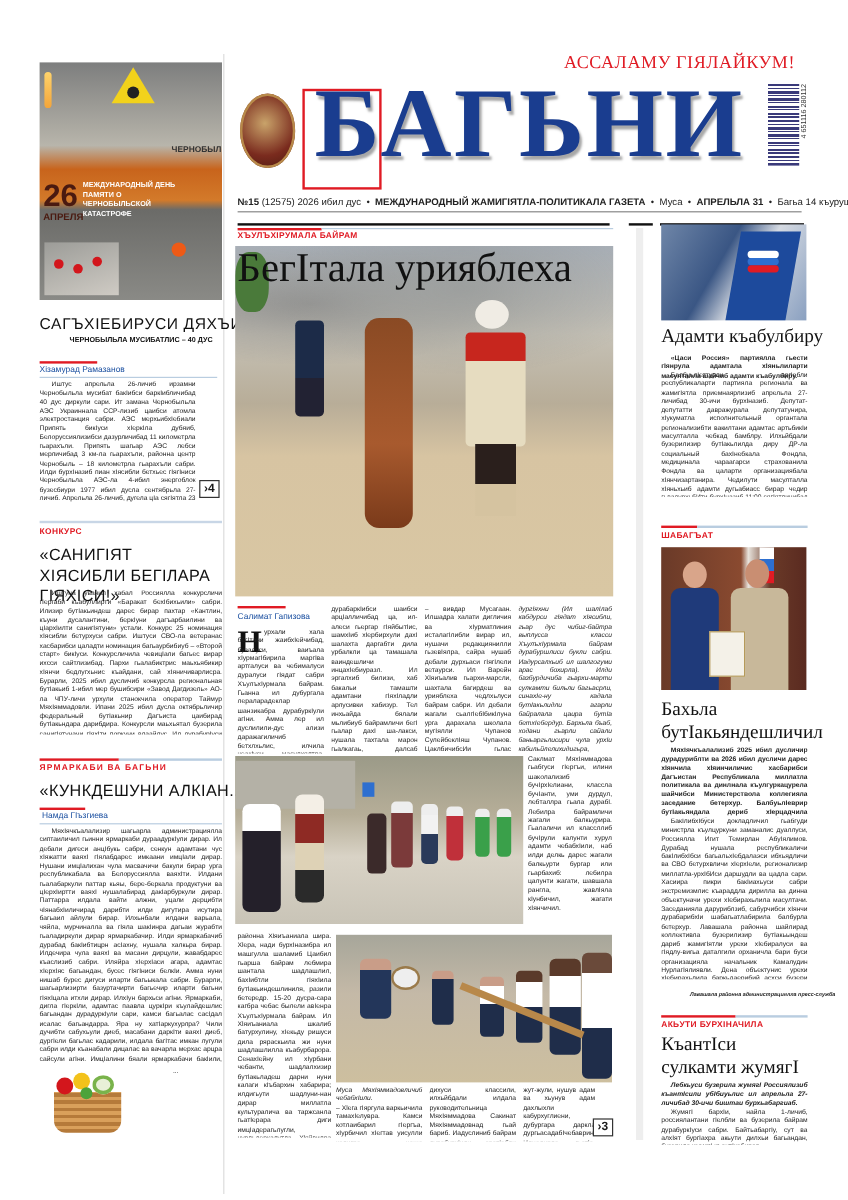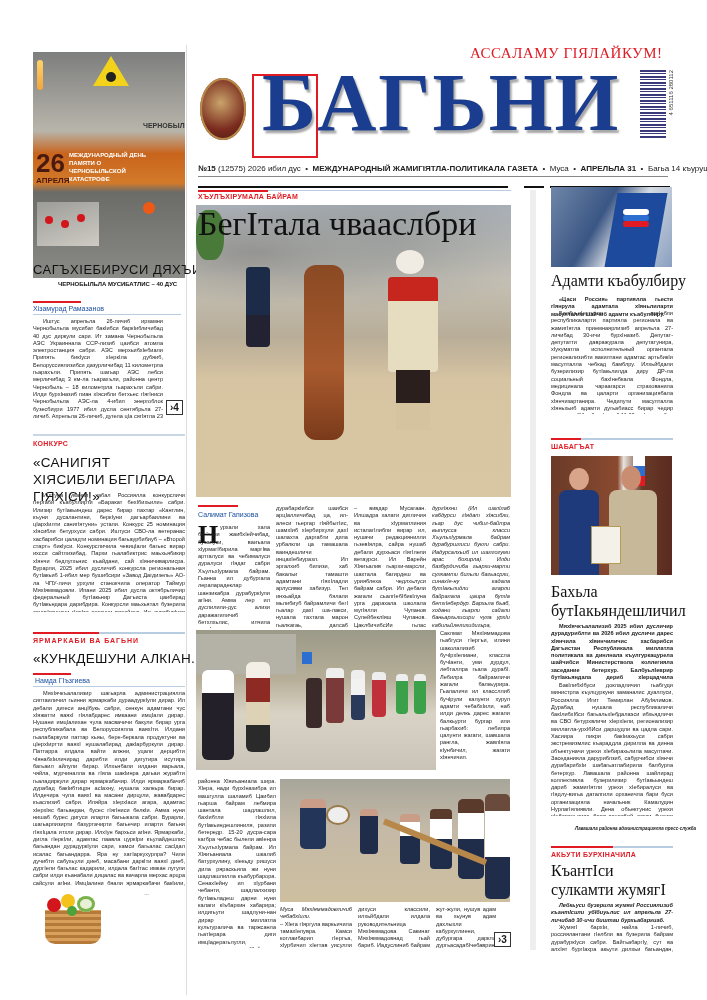--- a/index.html
+++ b/index.html
@@ -47,21 +47,21 @@
   <span>Багьа 14 къуруш</span>
 </div>
 
 <div class="abs rule" style="left:198px;top:186px;width:310px;"></div>
 <div class="abs rule" style="left:524px;top:186px;width:20px;"></div>
 <div class="abs rule" style="left:550px;top:186px;width:120px;"></div>
 
 <div class="vline" style="left:186px;top:45px;height:950px;"></div>
 <div class="vline" style="left:530px;top:190px;height:760px;background:#eee;width:6px;"></div>
 
-<div class="img" style="left:33px;top:52px;width:152px;height:226px;background:linear-gradient(180deg,#7d7e7e 0%,#b8b5ab 35%,#c8641c 45%,#d37a2a 58%,#6b6b68 62%,#8a8a86 100%);">
+<div class="img" style="left:33px;top:52px;width:152px;height:198px;background:linear-gradient(180deg,#7d7e7e 0%,#b8b5ab 35%,#c8641c 45%,#d37a2a 58%,#6b6b68 62%,#8a8a86 100%);">
   <div class="abs" style="left:60px;top:4px;width:0;height:0;border-left:18px solid transparent;border-right:18px solid transparent;border-bottom:30px solid #f2d21b;"></div>
   <div class="abs" style="left:73px;top:20px;width:10px;height:10px;border-radius:50%;background:#222;"></div>
   <div class="abs" style="left:4px;top:8px;width:6px;height:30px;background:linear-gradient(#ffd36b,#f3a53a);border-radius:3px;"></div>
   <div class="abs" style="left:110px;top:70px;font-size:7px;font-weight:bold;color:#333;">ЧЕРНОБЫЛЬ</div>
   <div class="abs" style="left:3px;top:98px;font-size:26px;font-weight:bold;color:#4a1a10;font-family:'Liberation Sans',sans-serif;line-height:1;">26</div>
   <div class="abs" style="left:3px;top:124px;font-size:8px;font-weight:bold;color:#4a1a10;">АПРЕЛЯ</div>
   <div class="abs" style="left:36px;top:99px;font-size:6px;font-weight:bold;color:#fff;line-height:8px;width:80px;">
     <div>МЕЖДУНАРОДНЫЙ ДЕНЬ</div>
     <div>ПАМЯТИ О</div>
     <div>ЧЕРНОБЫЛЬСКОЙ</div>
@@ -113,21 +113,21 @@
 <div class="img" style="left:196px;top:205px;width:315px;height:292px;background:linear-gradient(180deg,#a9b0b8 0%,#c5c1b6 25%,#b8ad98 45%,#d7c4a2 60%,#d9c7a3 100%);">
   <div class="abs" style="left:0;top:0;width:315px;height:120px;background:radial-gradient(ellipse at 60% 30%,#8c8f8e 0%,transparent 60%),radial-gradient(ellipse at 20% 40%,#777 0%,transparent 50%);opacity:.6;"></div>
   <div class="abs" style="left:0;top:5px;width:28px;height:50px;border-radius:40%;background:#4a7a3a;"></div>
   <div class="abs" style="left:108px;top:60px;width:40px;height:175px;background:linear-gradient(180deg,#8a4a24,#a85a2e 60%,#7a3a1a);border-radius:12px;"></div>
   <div class="abs" style="left:200px;top:45px;width:28px;height:24px;border-radius:50%;background:#f0ece4;"></div>
   <div class="abs" style="left:192px;top:72px;width:50px;height:95px;background:linear-gradient(180deg,#c7261e 0 25%,#e6dcc0 25%);border-radius:4px;"></div>
   <div class="abs" style="left:200px;top:165px;width:34px;height:60px;background:linear-gradient(180deg,#2a1f1c 0 55%,#d5c3a0 55%);"></div>
   <div class="abs" style="left:50px;top:62px;width:24px;height:80px;background:linear-gradient(180deg,#1c2b48 0 60%,#223 60%);border-radius:4px;"></div>
 </div>
 <div class="abs headline-serif" style="left:198px;top:205px;font-size:34px;line-height:37px;color:#111;white-space:nowrap;">
-  <div>БегIтала чвааслбри</div>
+  <div>БегIтала урияблеха</div>
 </div>
 
 <div class="abs thinred" style="left:198px;top:505px;width:40px;"></div>
 <div class="abs author" style="left:198px;top:511px;">Салимат Гапизова</div>
 <div class="abs" style="left:198px;top:524px;width:22px;height:22px;font-size:26px;line-height:22px;font-weight:bold;color:#111;font-family:'Liberation Serif',serif;">Н</div>
 <div class="abs body-text" style="left:198px;top:524px;width:72px;height:104px;overflow:hidden;text-indent:22px;">урхали хала бегIтани жаибхIейчибад, бузалуси, ваиъала хIурмагIбирила маргIва артгалуси ва чебималуси дуралуси гIядат сабри ХъулъхIурмала байрам. Гьанна ил дубургала лераларадеклар шанзикабра дурабуркIули агIни. Амма лер ил дуслилили-дус ализи даражагиличиб бетхлхьлис, илчила чеакIуси масулхялтра, гьакIбиргаьлис, итIла агIарти мармусала къадаргьлимит далахьис чакадирихьути шанни. Илдаличибад ца сабри Апхувала районна Хlяиъаниала шира.</div>
 <div class="abs body-text" style="left:276px;top:505px;width:72px;height:124px;overflow:hidden;">дурабаркIибси шаибси арцIалличибад ца, ил-алеси гьергар гIяйбытIис, шамхIиб хIербирхули дахI шалахта даргабти дила урбалкли ца тамашала ваиндешличи инцахIебиуразл. Ил эргалхиб билизи, хаб бакальи тамашти адамтани гIяхIладли арлусивки хабизур. Тел инхьайда бялали мьлибиуб байрамличи бегI гьалар дахI ша-лакси, нушала тахтала марон гьалкагаь, далсаб дусличила машахабля нушани дарлуси, шаалалкир гIяхIиад, ХIяначи дарибси Мусагаан (иула сунела дила хала будлиаличиба хIурлалибурхирагь, илхьлиб дукаригьлути ризис хIеришлиан</div>
 <div class="abs body-text" style="left:354px;top:505px;width:72px;height:124px;overflow:hidden;">– вивдар Мусагаан. Илшадра халати дигличия ва хIурматлиния исталагIлибли вирар ил, нушачи редакциянилли гьзевIялра, сайра нушаб дебали дурхьаси гIягIлели ветаурси. Ил Варейн Хlяиъалив гьархи-марсли, шахтала багирдеш ва урияблеха чедлхьлуси байрам сабри. Ил дебали жагали сьалгIебIбикIлуна урга дарахала школала мугIялли Чупанов СулейбеклIяш Чупанов. ЦаклбичибсИи гьлас гьайлухи, илини лебахра ХъулъхIурмала байрамличи урхIи-урхIличибад, нубарабарсИ ва шадлхьлиб шадалта дургалигьнилд, шаабдичадилл</div>
 <div class="abs body-text" style="left:432px;top:505px;width:78px;height:124px;overflow:hidden;font-style:italic;">дургIяхни (Ил шалIлаб кабдурси гIядат хIясибли, гьар дус чибиг-байтра выплусса класси ХъулъхIурмала байрам дурабуршлиси букли сабри. Иадурсалхьиб ил шалгогуми арас бохирла). Илди базбурдичиба гьархи-марти сулкамти бильли багьасрли, синахIе-ну кадала бутIакьлидли агарли байралала цаира бутIа бетхIебердур. Бархьла бъаб, ходани гьарли сайали баньаргьлисири чула урхIи кабильйлелихидигьра, ишлдари чебетхьалиби хIядурдила бархирли. Ил бархьу делкли лугли ибхъ кабильйлибсири, ил выплусалибарси, ДР-ла культурара рурбси хIянчиаб КрысретIIлхладовани.</div>
 

